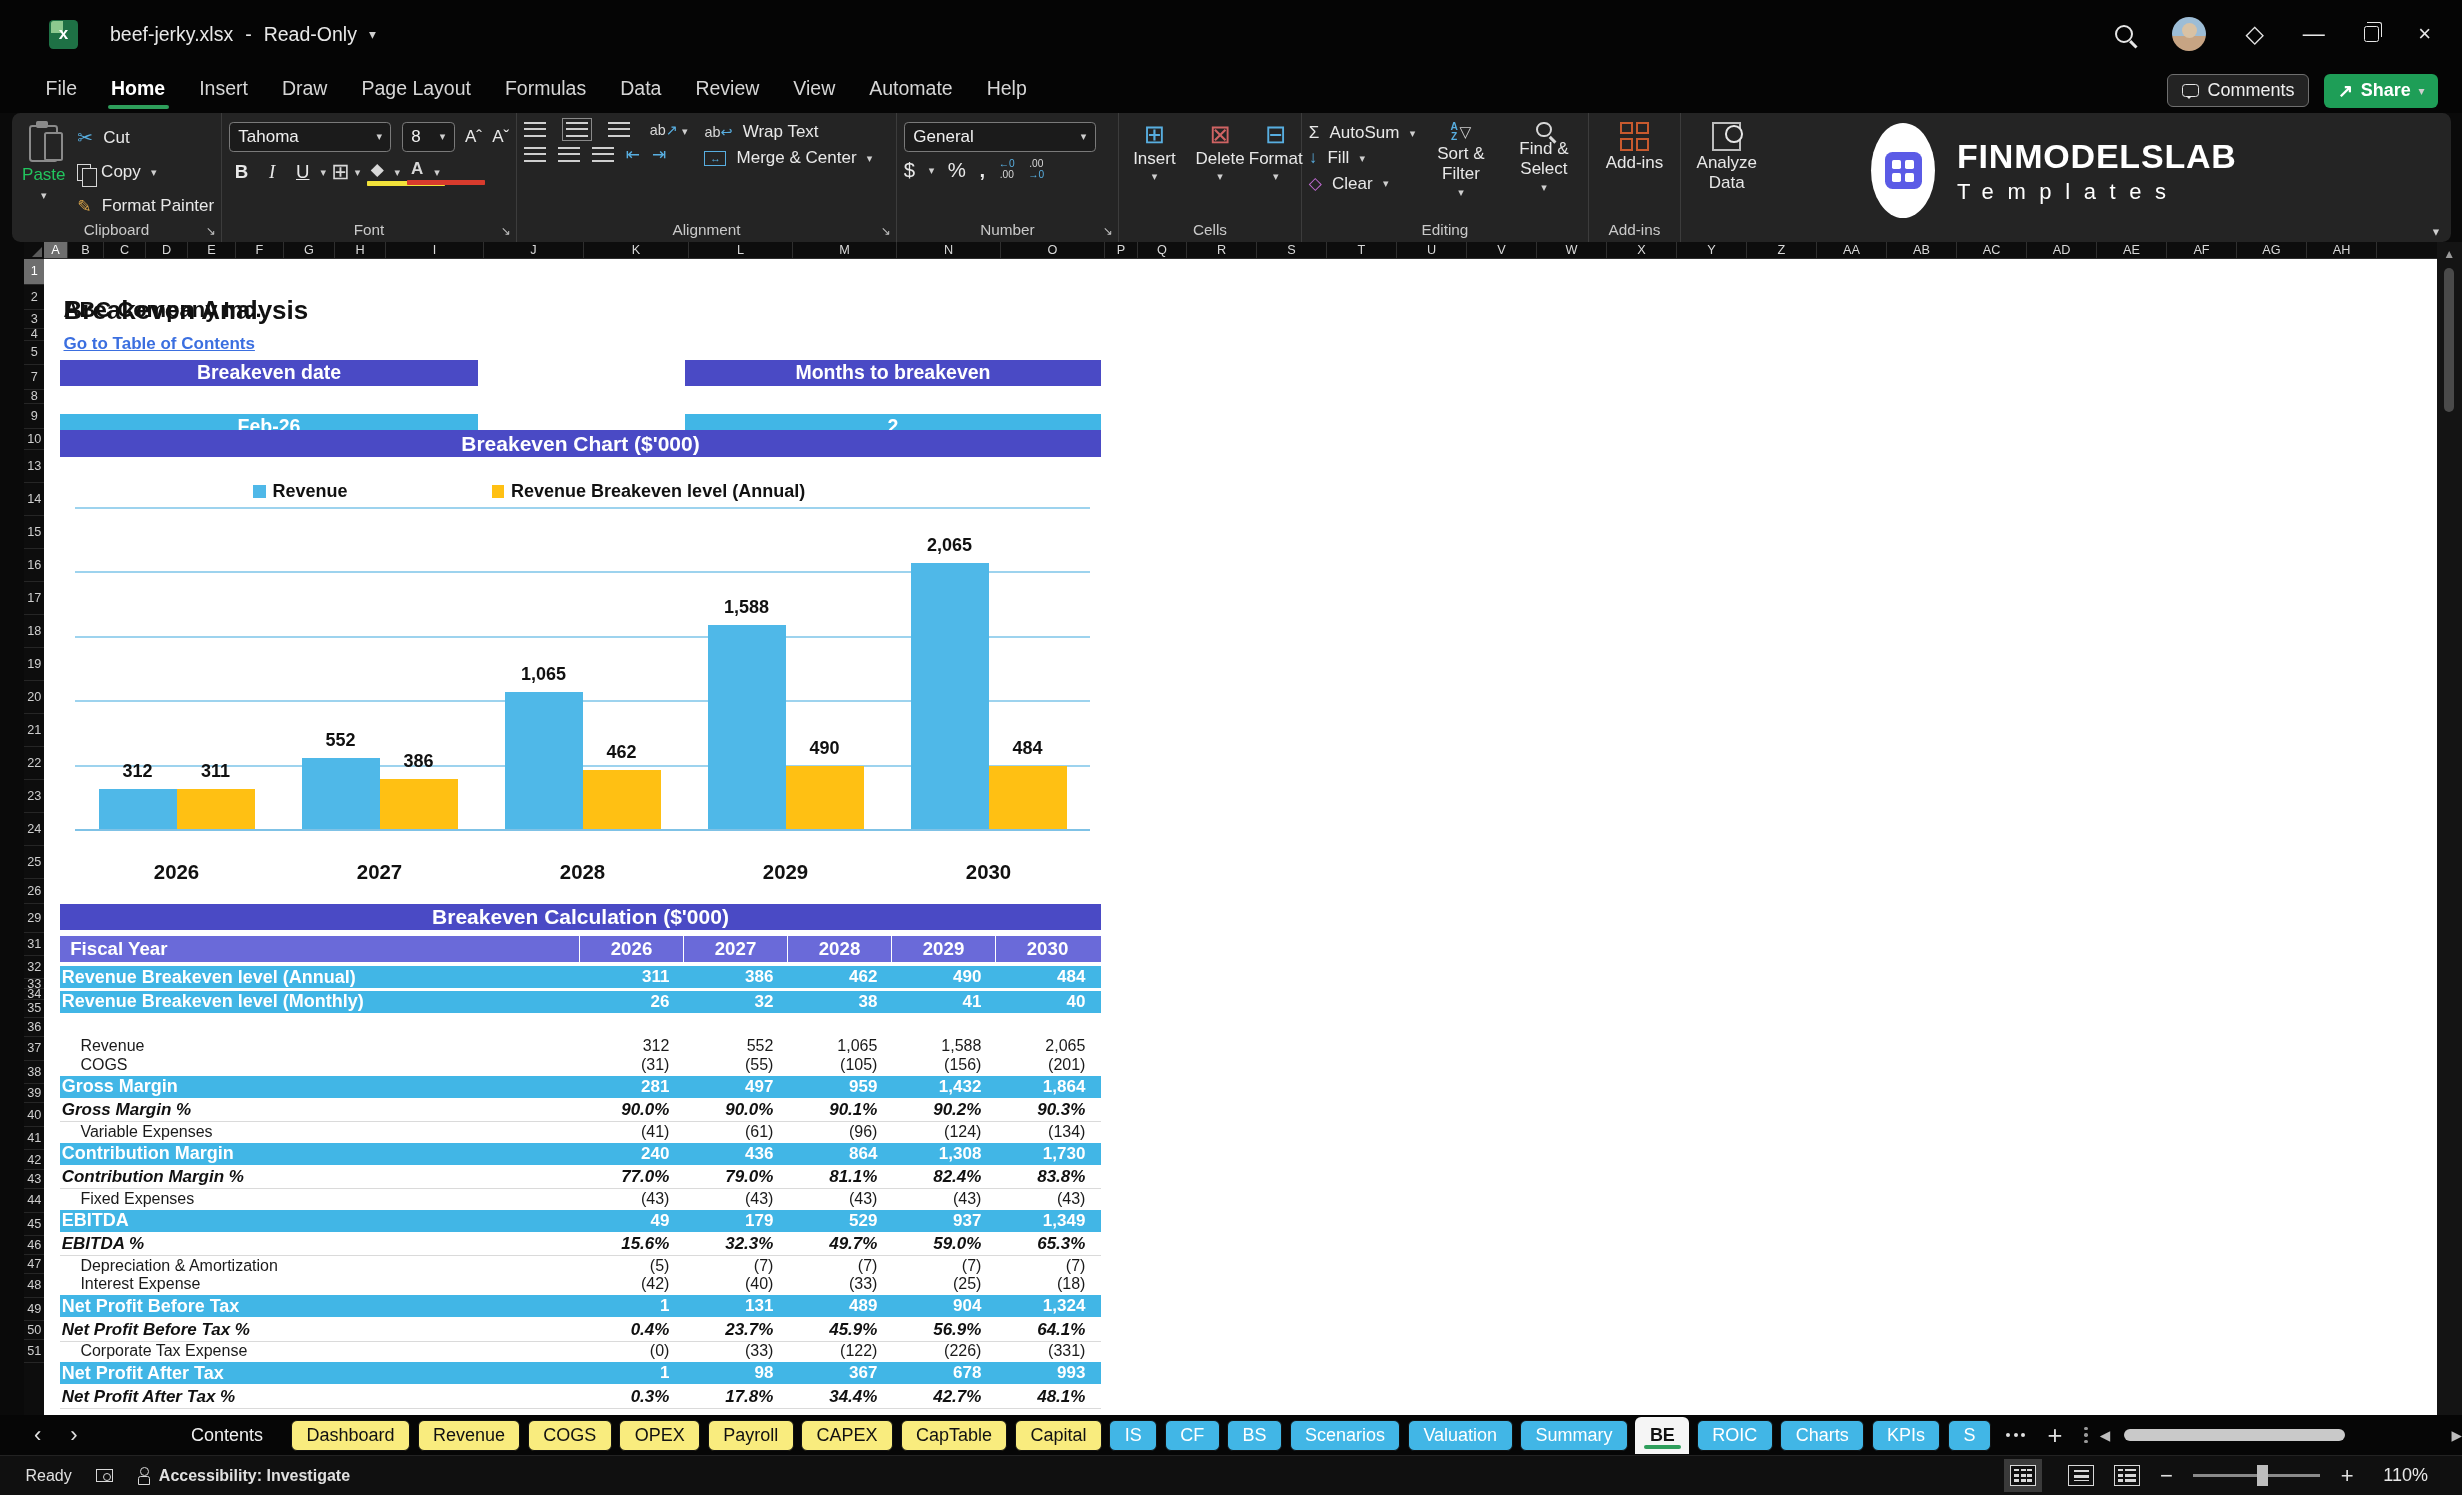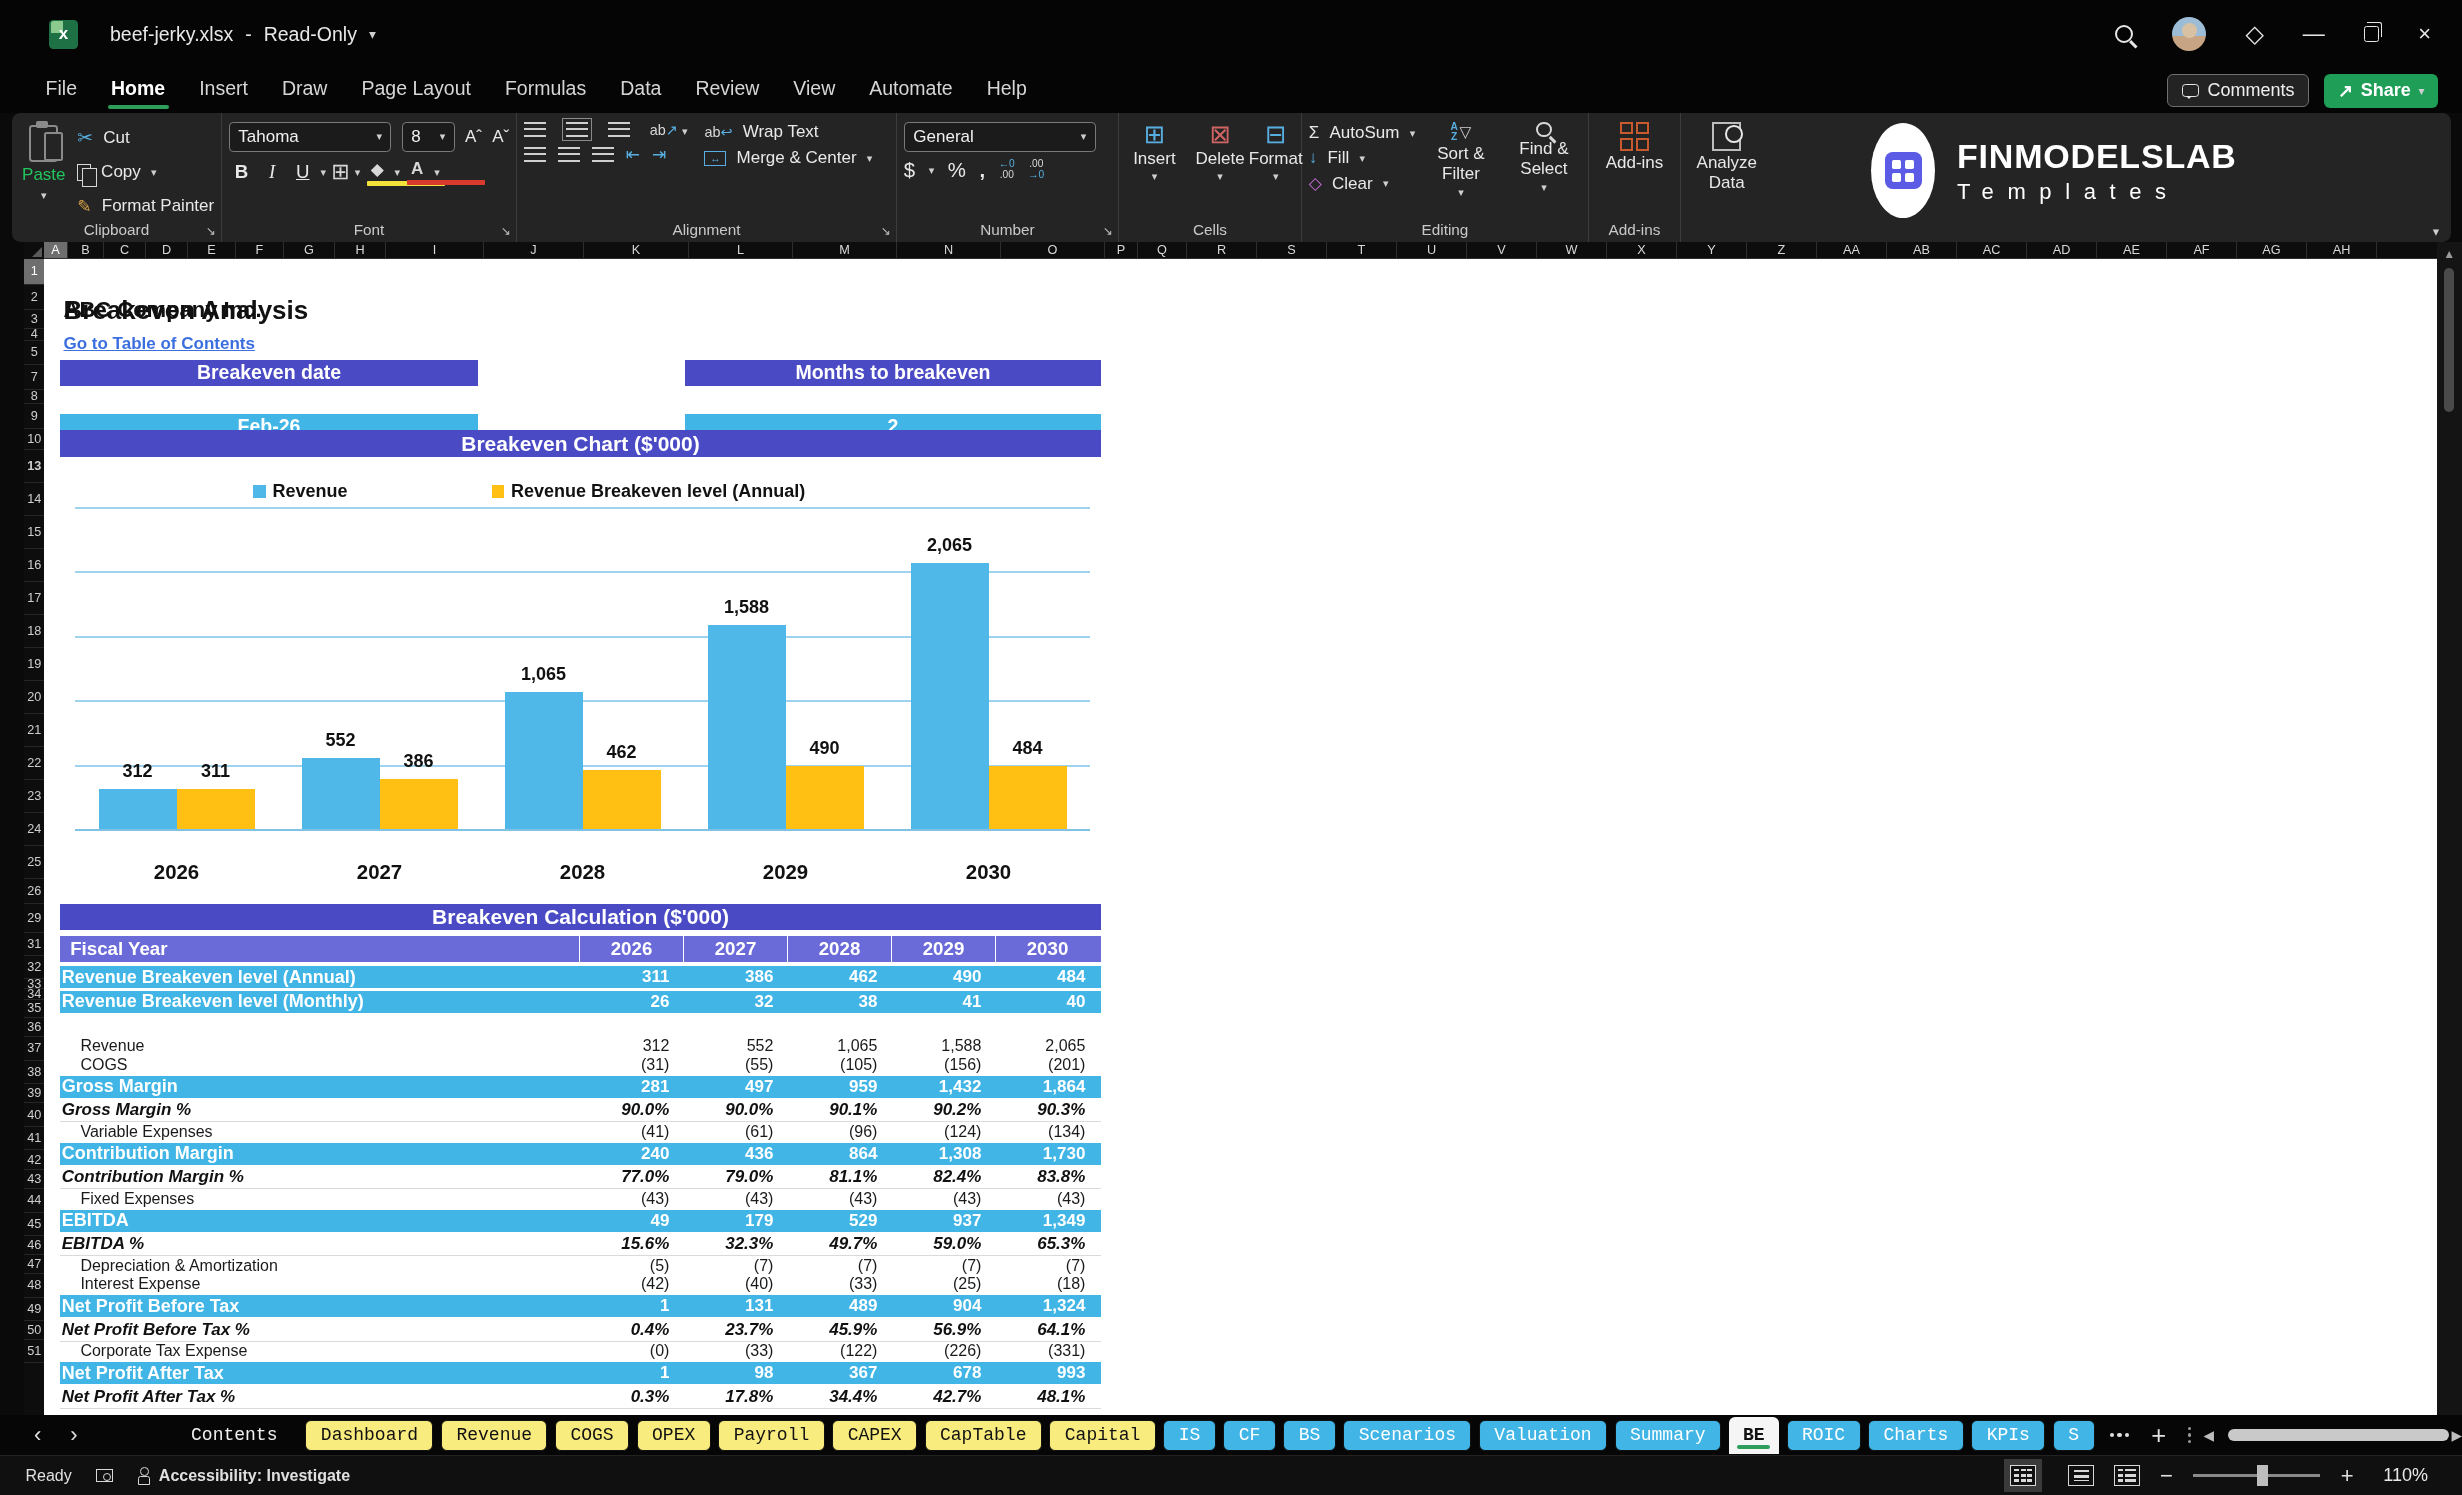--- a/index.html
+++ b/index.html
@@ -154,21 +154,21 @@
 
   
   .vscroll { position:absolute; right:0; top:242px; width:25.5px; height:1173px; background:#141414; }
   .vscroll .up { color:#9a9a9a; font-size:12px; text-align:center; padding-top:5.1px; }
   .vscroll .thumb { margin:6.8px auto 0; width:10.2px; height:144px; background:#4a4a4a; border-radius:5.1px; }
 
   
   .tabbar { position:absolute; left:0; top:1415px; width:100%; height:40px; background:#060606; display:flex; align-items:center; }
   .tab-nav { color:#e0e0e0; font-size:22px; margin-left:34px; display:flex; gap:29px; }
   .tabs { display:flex; align-items:center; gap:7.6px; margin-left:93px; }
-  .stab { height:31px; display:flex; align-items:center; padding:0 14.4px; border-radius:6px; font-size:18px; white-space:nowrap;font-family:Liberation Mono, monospace; }
+  .stab { height:31px; display:flex; align-items:center; padding:0 14.4px; border-radius:6px; font-size:18px; white-space:nowrap; }
   .stab.plain { color:#f0f0f0; background:transparent; padding:0 20.4px; }
   .stab.yellow { background:#F9EC7E; color:#111; border:0.8px solid #111; }
   .stab.blue { background:#41B6E6; color:#fff; border:0.8px solid #111; }
   .stab.active { background:#F5F5F5; color:#111; height:37px; border-radius:6px 6px 0 0; position:relative; font-weight:bold; }
   .stab.active::after { content:""; position:absolute; left:8.5px; right:8.5px; bottom:4.2px; height:4.2px; background:#2E9E5B; border-radius:2.5px; }
   .tab-extra { display:flex; align-items:center; gap:22px; margin-left:15.3px; color:#e0e0e0; }
   .dots-h { display:flex; gap:3.4px; } .dots-h i { width:4.2px; height:4.2px; border-radius:50%; background:#e0e0e0; }
   .plus { font-size:25.5px; color:#e0e0e0; }
   .dots-v { display:flex; flex-direction:column; gap:3.4px; } .dots-v i { width:3.4px; height:3.4px; border-radius:50%; background:#9a9a9a; }
   .hscroll { display:flex; align-items:center; margin-left:12px; width:526px; }
@@ -492,21 +492,21 @@
   <div class="gutter" id="row-gutter">
       <div class="rowh sel" style="height: 25.5px;">1</div>
       <div class="rowh" style="height: 25.5px;">2</div>
       <div class="rowh" style="height: 18.7px;">3</div>
       <div class="rowh" style="height: 12px;">4</div>
       <div class="rowh" style="height: 24px;">5</div>
       <div class="rowh" style="height: 25.5px;">7</div>
       <div class="rowh" style="height: 13.6px;">8</div>
       <div class="rowh" style="height: 25.5px;">9</div>
       <div class="rowh" style="height: 20.4px;">10</div>
-      <div class="rowh" style="height: 33px; font-weight: bold;">13</div>
+      <div class="rowh" style="height: 33px;">13</div>
       <div class="rowh" style="height: 33px;">14</div>
       <div class="rowh" style="height: 33px;">15</div>
       <div class="rowh" style="height: 33px;">16</div>
       <div class="rowh" style="height: 33px;">17</div>
       <div class="rowh" style="height: 33px;">18</div>
       <div class="rowh" style="height: 33px;">19</div>
       <div class="rowh" style="height: 33px;">20</div>
       <div class="rowh" style="height: 33px;">21</div>
       <div class="rowh" style="height: 33px;">22</div>
       <div class="rowh" style="height: 33px;">23</div>

